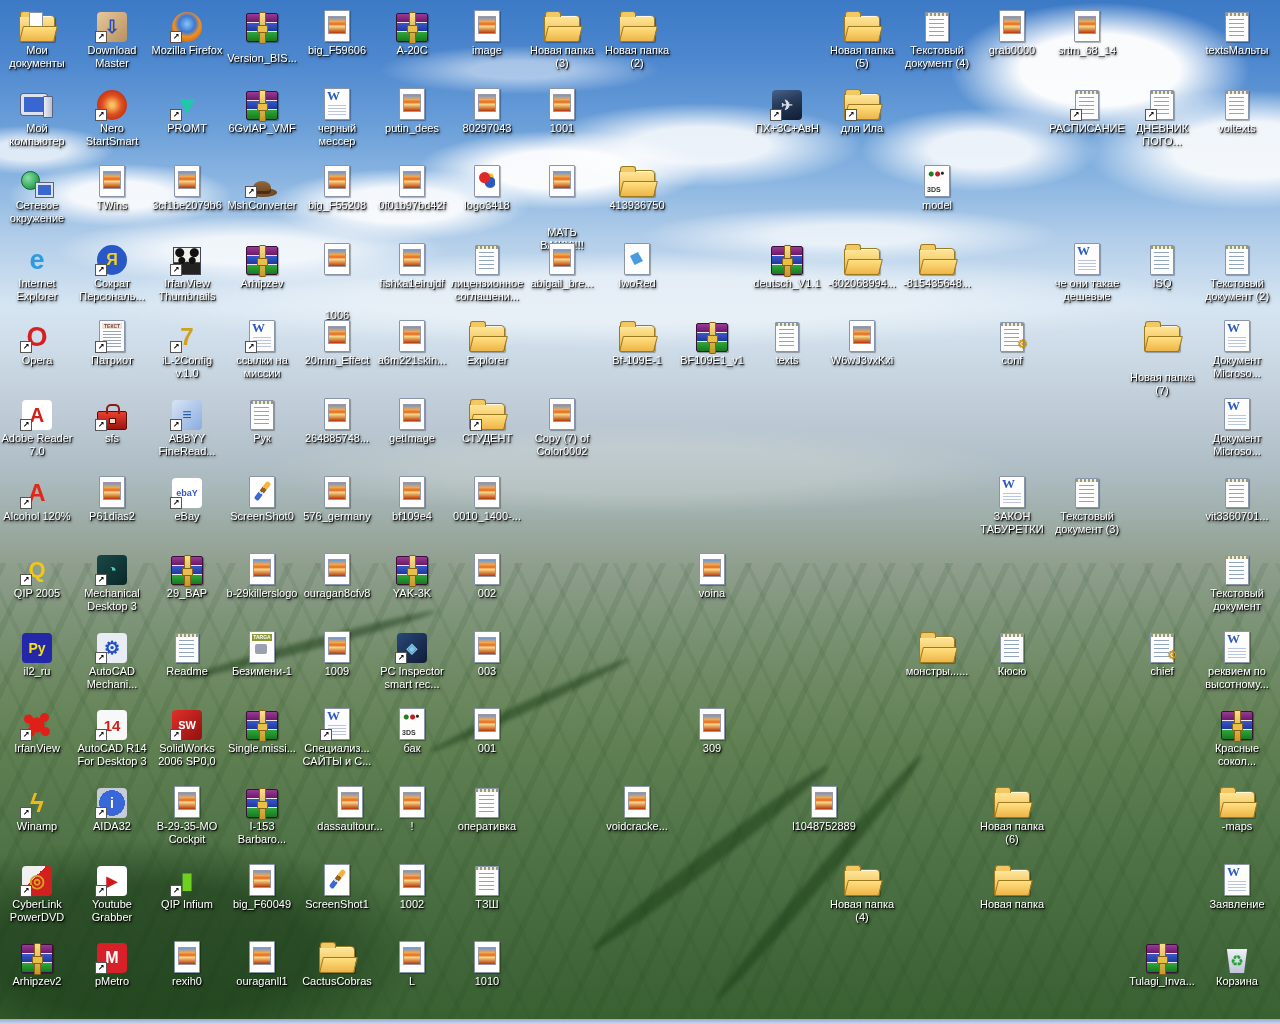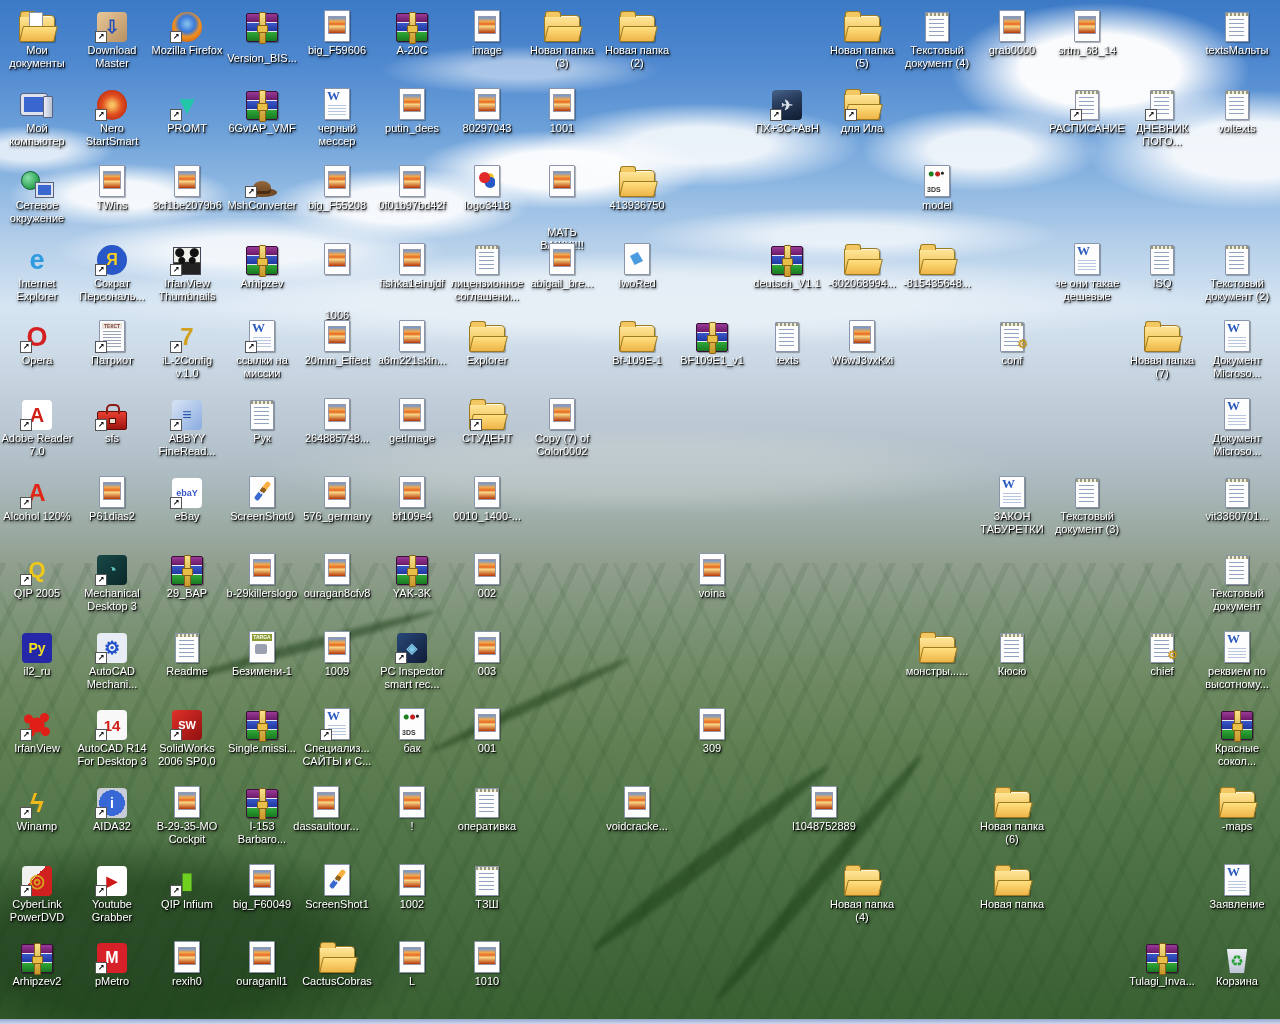--- a/index.html
+++ b/index.html
@@ -484,21 +484,21 @@
           <div class="pg image"></div>
         </div>
         <div class="lbl">W6wJ3vxKxi</div>
       </div>
       <div class="icon" style="left: 974px; top: 318px;">
         <div class="glyph">
           <div class="pg conf"></div>
         </div>
         <div class="lbl">conf</div>
       </div>
-      <div class="icon" style="left: 1124px; top: 318px;">
+      <div class="icon" style="left: 1124px; top: 318px; gap: 17px;">
         <div class="glyph">
           <div class="fshape"></div>
         </div>
         <div class="lbl">Новая папка (7)</div>
       </div>
       <div class="icon" style="left: 1199px; top: 318px;">
         <div class="glyph">
           <div class="pg word"></div>
         </div>
         <div class="lbl">Документ Microso...</div>
@@ -824,21 +824,21 @@
           <div class="pg image"></div>
         </div>
         <div class="lbl">B-29-35-MO Cockpit</div>
       </div>
       <div class="icon" style="left: 224px; top: 784px;">
         <div class="glyph">
           <div class="rar"></div>
         </div>
         <div class="lbl">I-153 Barbaro...</div>
       </div>
-      <div class="icon" style="left: 288px; top: 784px;">
+      <div class="icon" style="left: 312px; top: 784px;">
         <div class="glyph">
           <div class="pg image"></div>
         </div>
         <div class="lbl">dassaultour...</div>
       </div>
       <div class="icon" style="left: 374px; top: 784px;">
         <div class="glyph">
           <div class="pg image"></div>
         </div>
         <div class="lbl">!</div>

